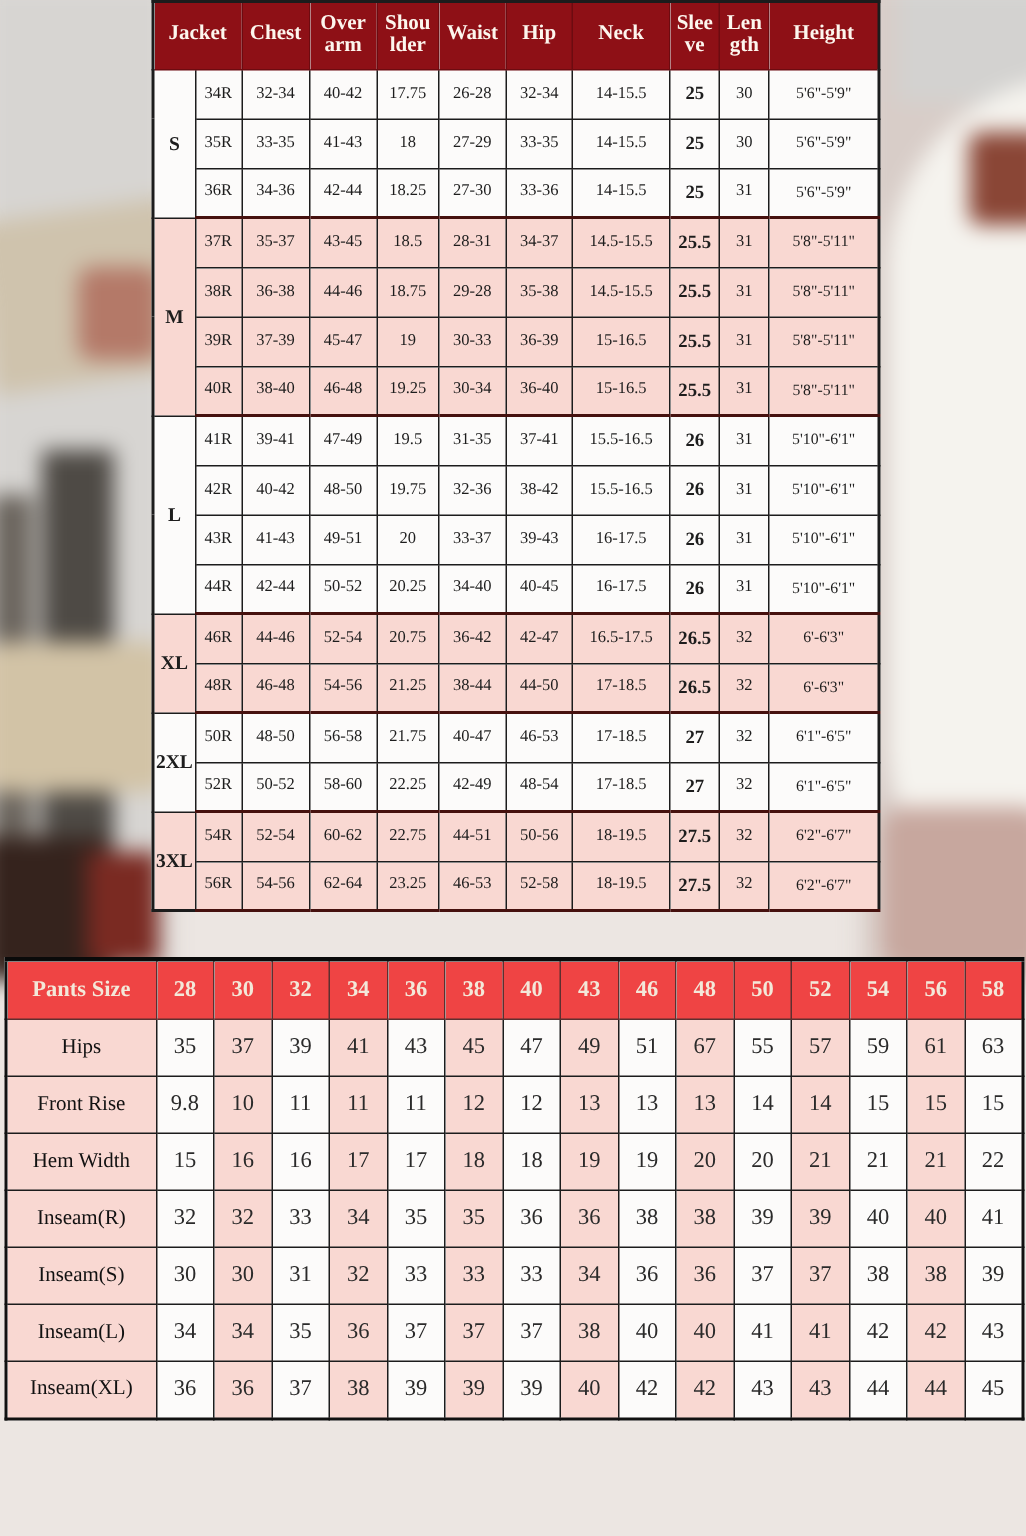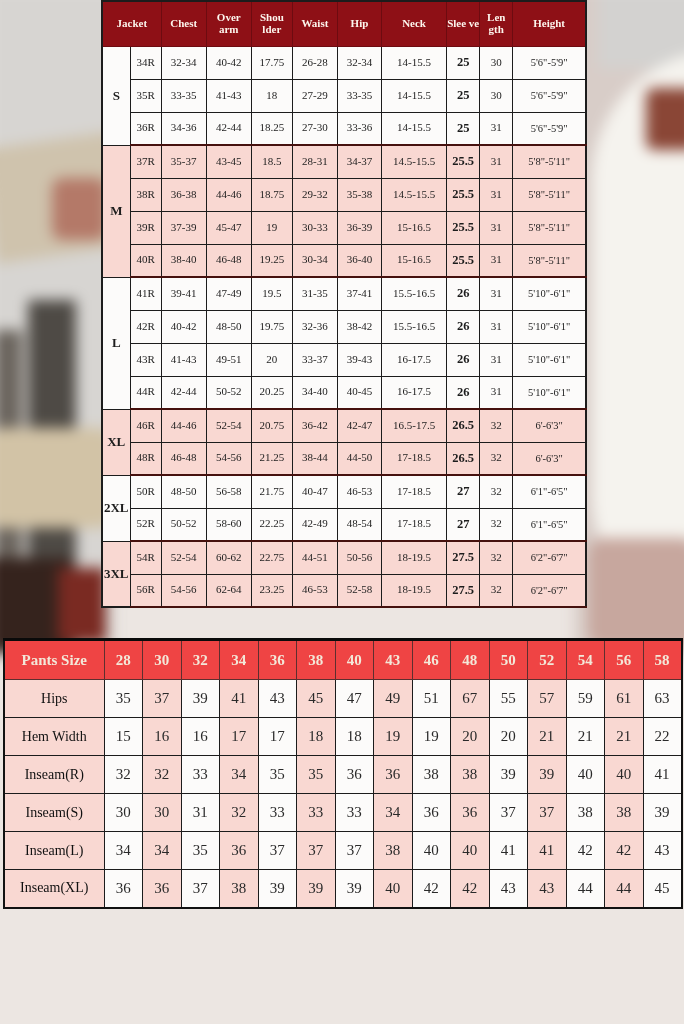--- a/index.html
+++ b/index.html
@@ -29,21 +29,21 @@
   table{border-collapse:collapse;table-layout:fixed;}
   td,th{padding:0;text-align:center;vertical-align:middle;overflow:hidden;}
   .jacket{
     position:absolute;left:101px;top:0;width:486px;
     font-size:11px;color:#1d1d1d;
     border:2px solid #1c1c1c;background:#fcfbfa;
   }
   .jacket td,.jacket th{border:1px solid #1c1c1c;line-height:1.05;}
   .jacket thead tr{height:45px;}
   .jacket thead th{
-    background:#8e1016;color:#fdf6ee;font-weight:bold;font-size:11px;
+    background:#8e1016;color:#fdf6ee;font-weight:bold;font-size:14px;
     border-color:#6d0b10;
   }
   .jacket tbody tr{height:33px;}
   .jacket tbody tr.pink td{background:#f9d8d2;}
   .jacket tbody tr.white td{background:#fcfbfa;}
   .jacket td.group{font-weight:bold;font-size:13px;}
   .jacket td.sleeve{font-weight:bold;font-size:12.5px;}
   .jacket tr.group-end td{border-bottom:2px solid #46110e;}
   .jacket td.hcol{font-size:10.5px;}
 
@@ -164,21 +164,21 @@
           <td>14.5-15.5</td>
           <td class="sleeve">25.5</td>
           <td>31</td>
           <td class="hcol">5'8"-5'11"</td>
         </tr>
         <tr class="pink">
           <td>38R</td>
           <td>36-38</td>
           <td>44-46</td>
           <td>18.75</td>
-          <td>29-32</td>
+          <td>29-28</td>
           <td>35-38</td>
           <td>14.5-15.5</td>
           <td class="sleeve">25.5</td>
           <td>31</td>
           <td class="hcol">5'8"-5'11"</td>
         </tr>
         <tr class="pink">
           <td>39R</td>
           <td>37-39</td>
           <td>45-47</td>
@@ -381,20 +381,38 @@
           <td class="pink">49</td>
           <td class="white">51</td>
           <td class="pink">67</td>
           <td class="white">55</td>
           <td class="pink">57</td>
           <td class="white">59</td>
           <td class="pink">61</td>
           <td class="white">63</td>
         </tr>
         <tr>
+          <td class="lbl">Front Rise</td>
+          <td class="white">9.8</td>
+          <td class="pink">10</td>
+          <td class="white">11</td>
+          <td class="pink">11</td>
+          <td class="white">11</td>
+          <td class="pink">12</td>
+          <td class="white">12</td>
+          <td class="pink">13</td>
+          <td class="white">13</td>
+          <td class="pink">13</td>
+          <td class="white">14</td>
+          <td class="pink">14</td>
+          <td class="white">15</td>
+          <td class="pink">15</td>
+          <td class="white">15</td>
+        </tr>
+        <tr>
           <td class="lbl">Hem Width</td>
           <td class="white">15</td>
           <td class="pink">16</td>
           <td class="white">16</td>
           <td class="pink">17</td>
           <td class="white">17</td>
           <td class="pink">18</td>
           <td class="white">18</td>
           <td class="pink">19</td>
           <td class="white">19</td>

